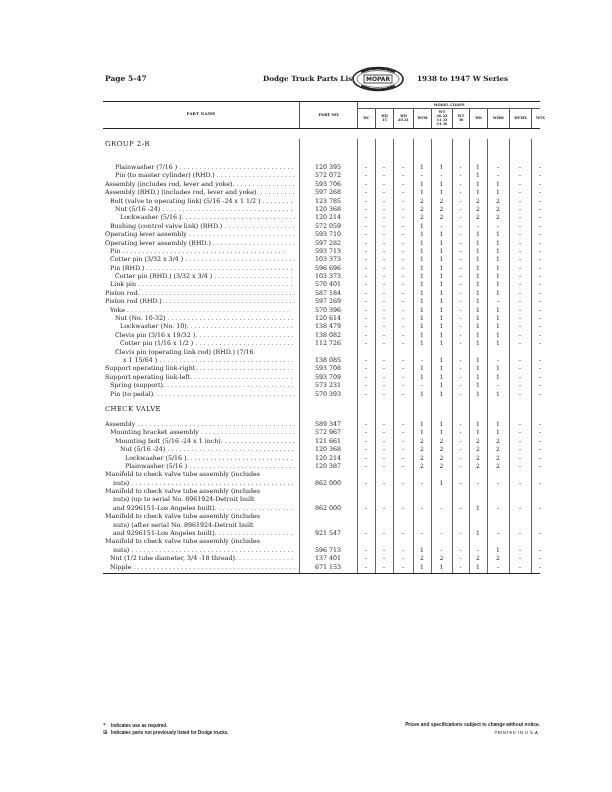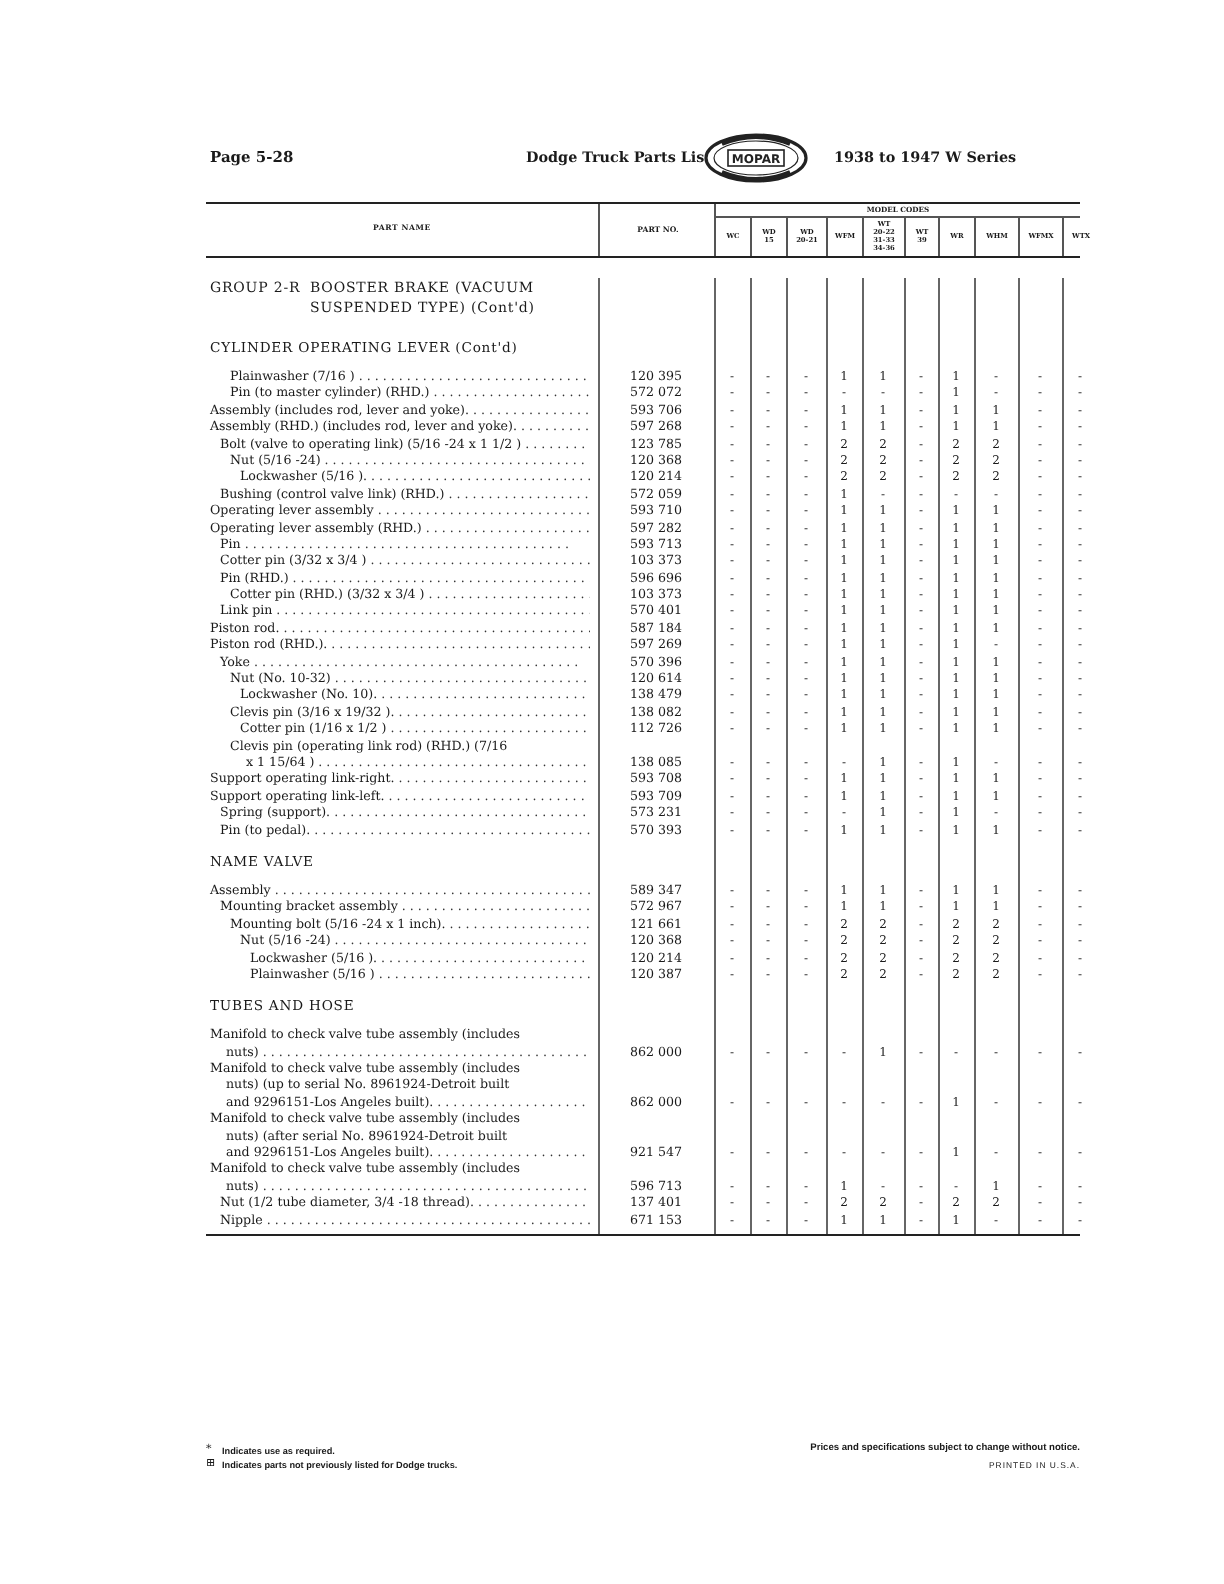--- a/index.html
+++ b/index.html
@@ -35,21 +35,21 @@
   .fn { position: relative; height: 7px; line-height: 7px; }
   .fn .sym { position: absolute; left: 0; font-size: 5.5px; }
   .fn .txt { position: absolute; left: 8px; font-family: "Liberation Sans", sans-serif; font-weight: bold; font-size: 4.6px; }
   .notice { position: absolute; right: 0; top: 0; font-family: "Liberation Sans", sans-serif; font-weight: bold; font-size: 4.8px; }
   .printed { position: absolute; right: 0; top: 8px; font-family: "Liberation Sans", sans-serif; font-size: 4.2px; letter-spacing: 0.5px; }
 </style>
 </head>
 <body>
 
 <div class="page-header">
-  <span class="page-num">Page 5-28</span>
+  <span class="page-num">Page 5-47</span>
   <span class="doc-title">Dodge Truck Parts List</span>
   <svg class="logo" viewBox="0 0 54 26">
     <ellipse cx="27" cy="13" rx="25" ry="11.5" fill="#fff" stroke="#222" stroke-width="1.6"></ellipse>
     <ellipse cx="27" cy="13" rx="21" ry="8.5" fill="none" stroke="#222" stroke-width="0.6"></ellipse>
     <rect x="13" y="9" width="28" height="8" fill="#fff" stroke="#222" stroke-width="0.8"></rect>
     <text x="27" y="15.3" font-size="6" text-anchor="middle" font-weight="bold" font-family="DejaVu Sans, sans-serif" fill="#222">MOPAR</text>
     <path d="M10 6 Q27 -1 44 6" stroke="#222" stroke-width="2" fill="none"></path>
     <path d="M10 20 Q27 27 44 20" stroke="#222" stroke-width="2" fill="none"></path>
   </svg>
   <span class="series">1938 to 1947 W Series</span>
@@ -106,24 +106,20 @@
       <div class="vline" style="left: 290px;"></div>
       <div class="vline" style="left: 310px;"></div>
       <div class="vline" style="left: 328px;"></div>
       <div class="vline" style="left: 349px;"></div>
       <div class="vline" style="left: 366px;"></div>
       <div class="vline" style="left: 384px;"></div>
       <div class="vline" style="left: 406px;"></div>
       <div class="vline" style="left: 428px;"></div>
       <div class="row group" style="margin-top: 10px; height: 24px;">
         <span class="g1">GROUP 2-R</span>
-        <span class="g2"><span>BOOSTER BRAKE (VACUUM</span><br><span>SUSPENDED TYPE) (Cont'd)</span></span>
-      </div>
-      <div class="row section">
-        <span class="name" style="padding-left:2px">CYLINDER OPERATING LEVER (Cont'd)</span>
       </div>
       <div class="row">
         <span class="name" style="padding-left: 12px; width: 180px;"><span>Plainwasher (7/16 )</span><span class="dots"> . . . . . . . . . . . . . . . . . . . . . . . . . . . . . . . . . . . . . . . . .</span></span>
         <span class="pn">120 395</span>
         <span class="q" style="left: 254px; width: 18px;">-</span>
         <span class="q" style="left: 272px; width: 18px;">-</span>
         <span class="q" style="left: 290px; width: 20px;">-</span>
         <span class="q" style="left: 310px; width: 18px;">1</span>
         <span class="q" style="left: 328px; width: 21px;">1</span>
         <span class="q" style="left: 349px; width: 17px;">-</span>
@@ -493,21 +489,21 @@
         <span class="q" style="left: 290px; width: 20px;">-</span>
         <span class="q" style="left: 310px; width: 18px;">1</span>
         <span class="q" style="left: 328px; width: 21px;">1</span>
         <span class="q" style="left: 349px; width: 17px;">-</span>
         <span class="q" style="left: 366px; width: 18px;">1</span>
         <span class="q" style="left: 384px; width: 22px;">1</span>
         <span class="q" style="left: 406px; width: 22px;">-</span>
         <span class="q" style="left: 428px; width: 18px;">-</span>
       </div>
       <div class="row section">
-        <span class="name" style="padding-left:2px">NAME VALVE</span>
+        <span class="name" style="padding-left:2px">CHECK VALVE</span>
       </div>
       <div class="row">
         <span class="name" style="padding-left: 2px; width: 190px;"><span>Assembly</span><span class="dots"> . . . . . . . . . . . . . . . . . . . . . . . . . . . . . . . . . . . . . . . . .</span></span>
         <span class="pn">589 347</span>
         <span class="q" style="left: 254px; width: 18px;">-</span>
         <span class="q" style="left: 272px; width: 18px;">-</span>
         <span class="q" style="left: 290px; width: 20px;">-</span>
         <span class="q" style="left: 310px; width: 18px;">1</span>
         <span class="q" style="left: 328px; width: 21px;">1</span>
         <span class="q" style="left: 349px; width: 17px;">-</span>
@@ -578,23 +574,20 @@
         <span class="q" style="left: 254px; width: 18px;">-</span>
         <span class="q" style="left: 272px; width: 18px;">-</span>
         <span class="q" style="left: 290px; width: 20px;">-</span>
         <span class="q" style="left: 310px; width: 18px;">2</span>
         <span class="q" style="left: 328px; width: 21px;">2</span>
         <span class="q" style="left: 349px; width: 17px;">-</span>
         <span class="q" style="left: 366px; width: 18px;">2</span>
         <span class="q" style="left: 384px; width: 22px;">2</span>
         <span class="q" style="left: 406px; width: 22px;">-</span>
         <span class="q" style="left: 428px; width: 18px;">-</span>
-      </div>
-      <div class="row section">
-        <span class="name" style="padding-left:2px">TUBES AND HOSE</span>
       </div>
       <div class="row">
         <span class="name" style="padding-left: 2px; width: 190px;"><span>Manifold to check valve tube assembly (includes</span></span>
       </div>
       <div class="row">
         <span class="name" style="padding-left: 10px; width: 182px;"><span>nuts)</span><span class="dots"> . . . . . . . . . . . . . . . . . . . . . . . . . . . . . . . . . . . . . . . . .</span></span>
         <span class="pn">862 000</span>
         <span class="q" style="left: 254px; width: 18px;">-</span>
         <span class="q" style="left: 272px; width: 18px;">-</span>
         <span class="q" style="left: 290px; width: 20px;">-</span>

